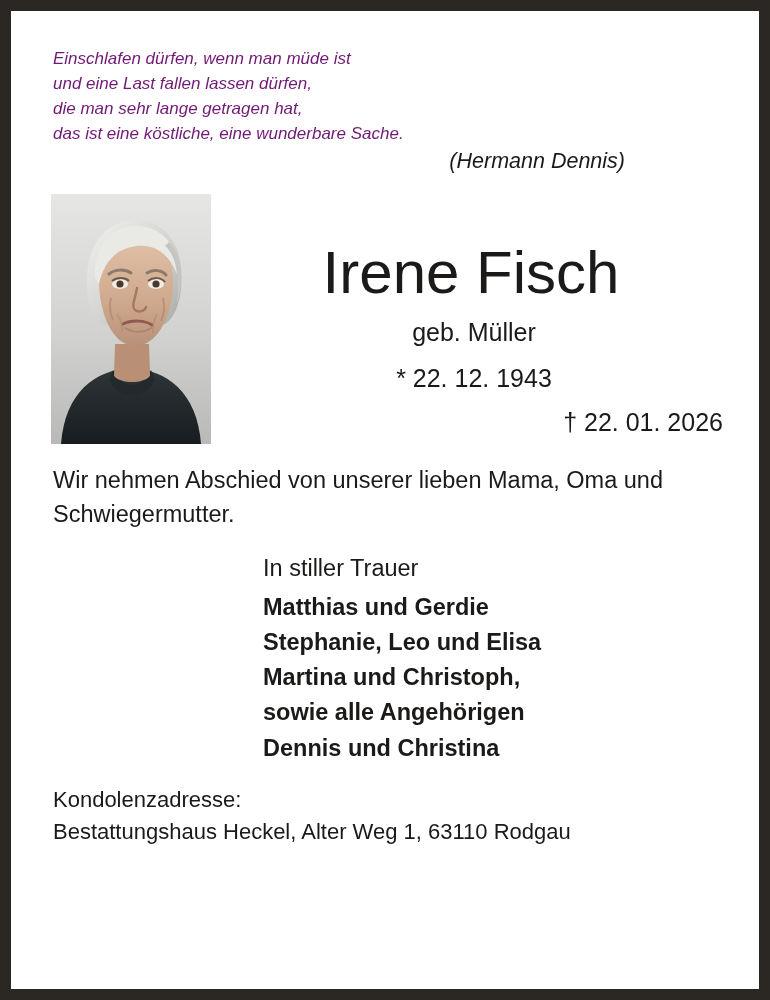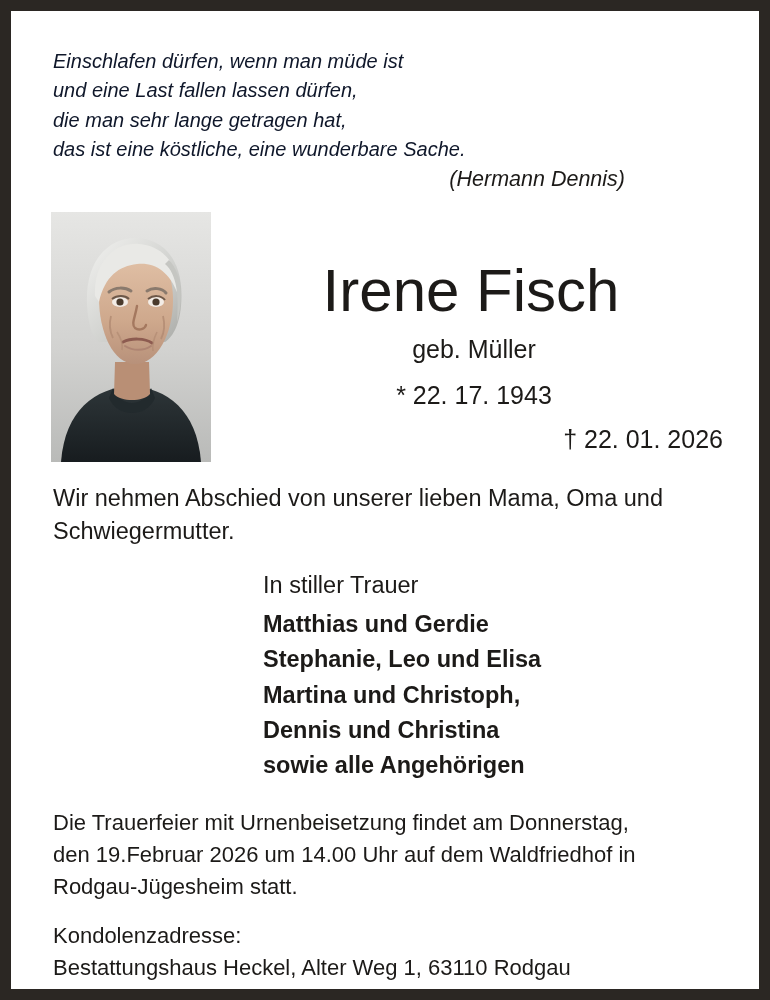--- a/index.html
+++ b/index.html
@@ -28,23 +28,23 @@
     width: 100%;
     height: 100%;
     border: 2px solid #ffffff;
     padding: 26px 34px 10px 34px;
     position: relative;
   }
 
   
   .poem {
     font-style: italic;
-    font-size: 20px;
+    font-size: 17px;
     line-height: 1.47;
-    color: #0f172a;
+    color: #701a75;
     margin: 8px 0 0 6px;
   }
   .poem-line { white-space: nowrap; }
   .poem-author {
     font-style: italic;
     font-size: 21.5px;
     text-align: right;
     margin: 2px 98px 0 0;
     color: #1c1a18;
   }
@@ -205,45 +205,40 @@
           <path d="M60 104 C58 112 59 120 62 126" stroke="#b08a72" stroke-width="1.8" fill="none" opacity="0.8"></path>
           <path d="M112 104 C114 112 113 121 110 127" stroke="#b08a72" stroke-width="1.8" fill="none" opacity="0.8"></path>
           <path d="M66 120 C70 126 72 132 71 138" stroke="#b08a72" stroke-width="1.6" fill="none" opacity="0.7"></path>
           <path d="M106 120 C103 126 101 132 102 139" stroke="#b08a72" stroke-width="1.6" fill="none" opacity="0.7"></path>
         </svg>
       </div>
 
       <div class="name-block">
         <div class="name">Irene Fisch</div>
         <div class="maiden">geb. Müller</div>
-        <div class="date">* 22. 17. 1943</div>
+        <div class="date">* 22. 12. 1943</div>
         <div class="date second">† 22. 01. 2026</div>
       </div>
 
     </div>
 
     <div class="farewell">
       <div>Wir nehmen Abschied von unserer lieben Mama, Oma und</div>
       <div>Schwiegermutter.</div>
     </div>
 
     <div class="mourners">
       <div class="mourn-head">In stiller Trauer</div>
       <div class="mourn-name">Matthias und Gerdie</div>
       <div class="mourn-name">Stephanie, Leo und Elisa</div>
       <div class="mourn-name">Martina und Christoph,</div>
+      <div class="mourn-name">sowie alle Angehörigen</div>
       <div class="mourn-name">Dennis und Christina</div>
-      <div class="mourn-name">sowie alle Angehörigen</div>
-    </div>
-
-    <div class="ceremony">
-      <div>Die Trauerfeier mit Urnenbeisetzung findet am Donnerstag,</div>
-      <div>den 19.Februar 2026 um 14.00 Uhr auf dem Waldfriedhof in</div>
-      <div>Rodgau-Jügesheim statt.</div>
-    </div>
+    </div>
+
 
     <div class="condolence">
       <div>Kondolenzadresse:</div>
       <div>Bestattungshaus Heckel, Alter Weg 1, 63110 Rodgau</div>
     </div>
 
   </div>
 </div>
 
 </body></html>

